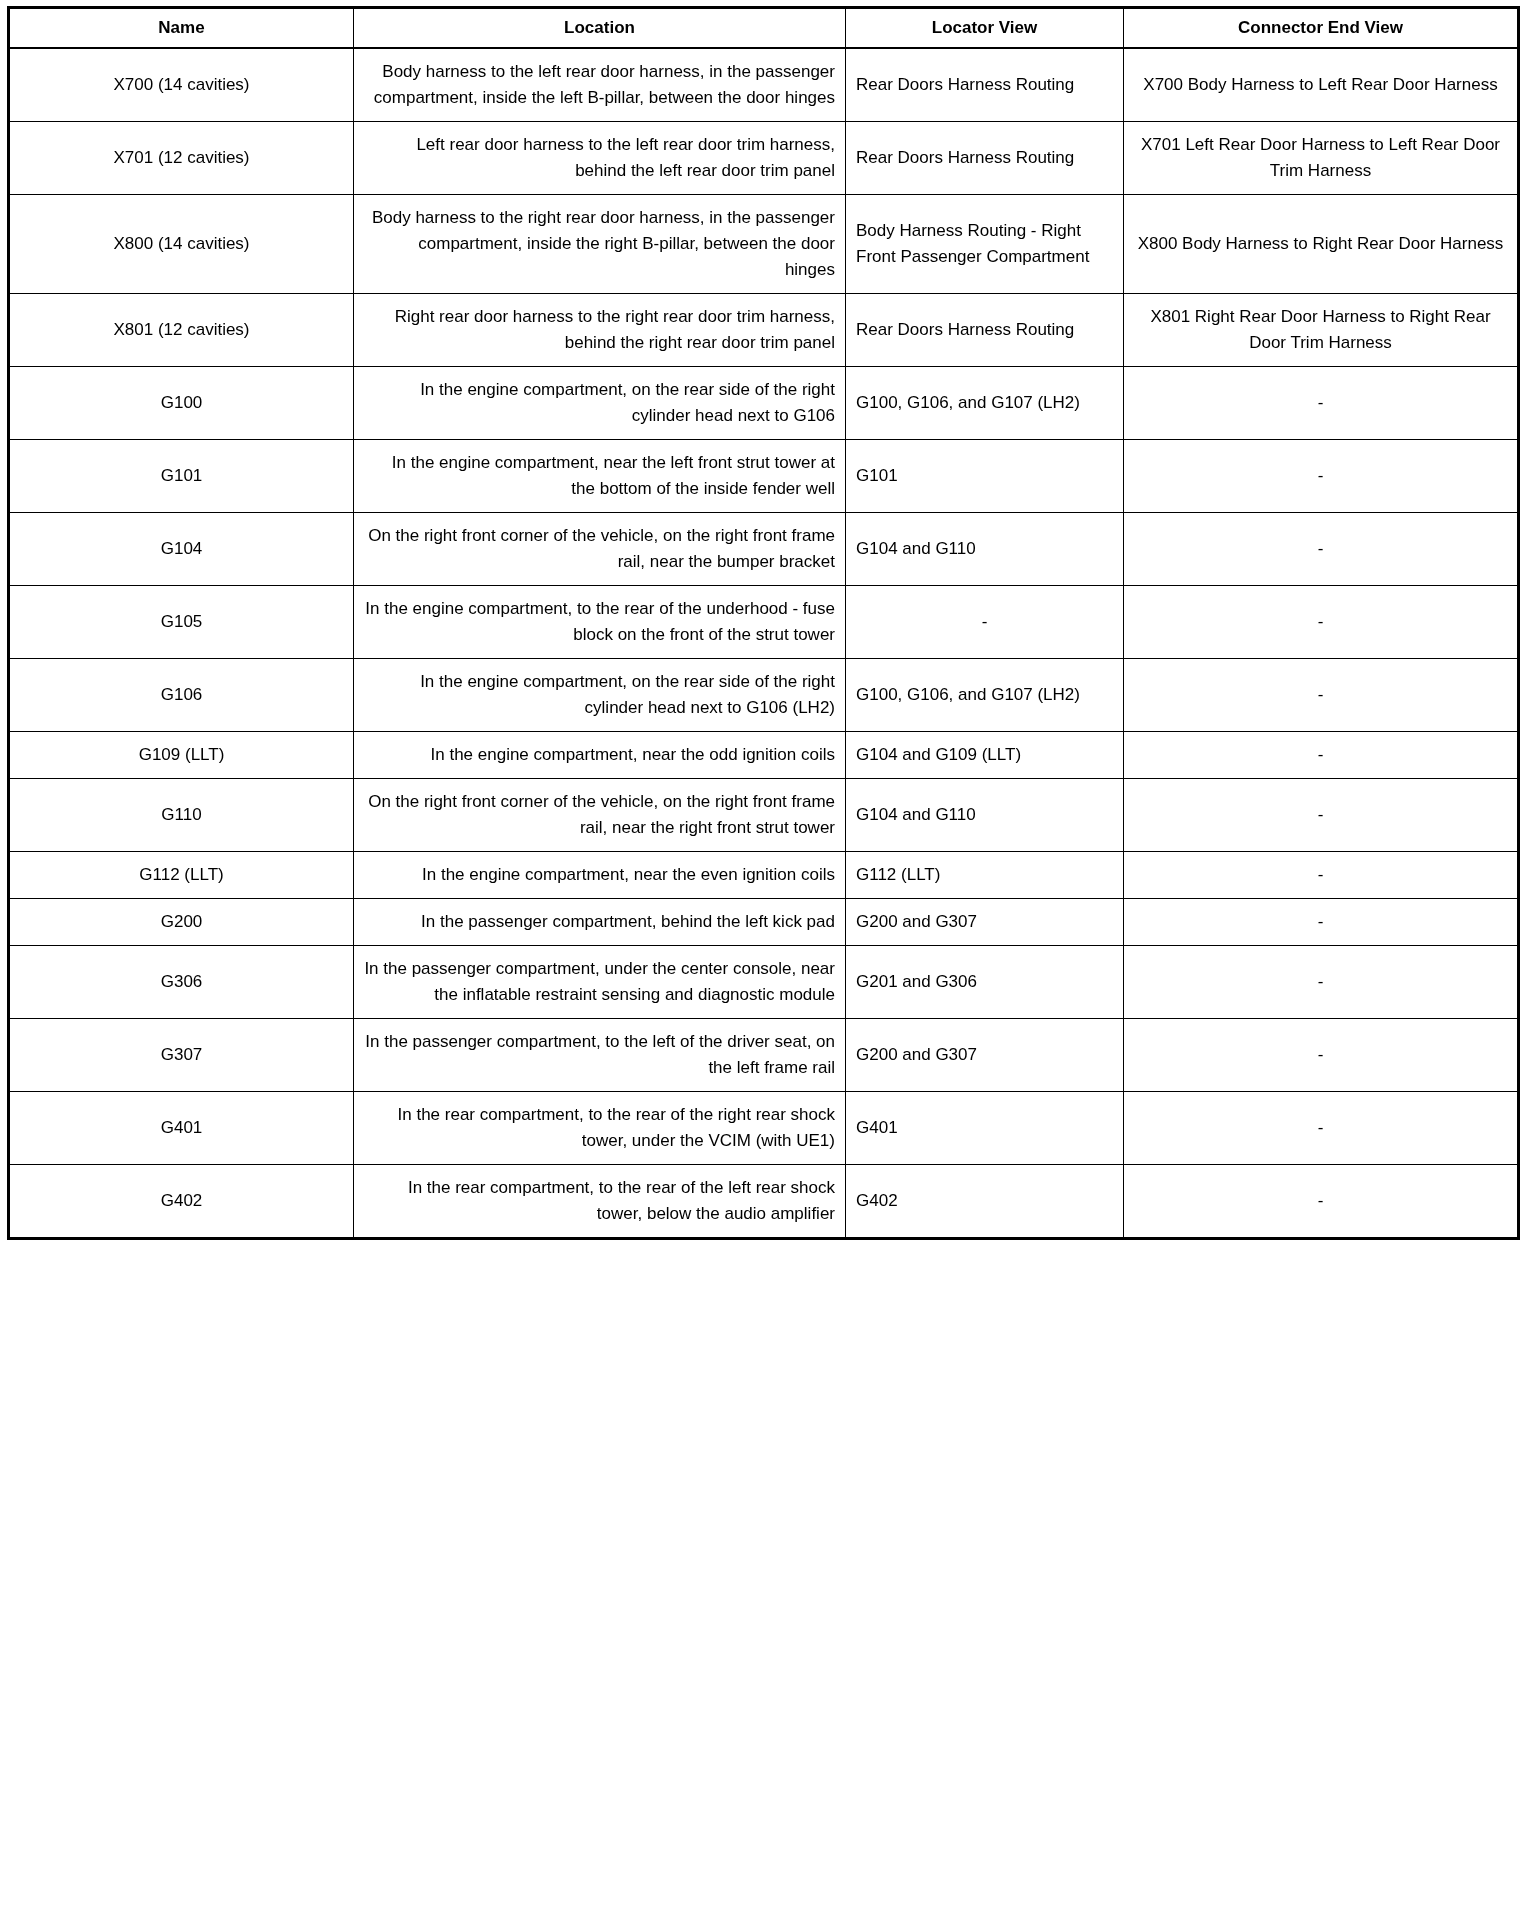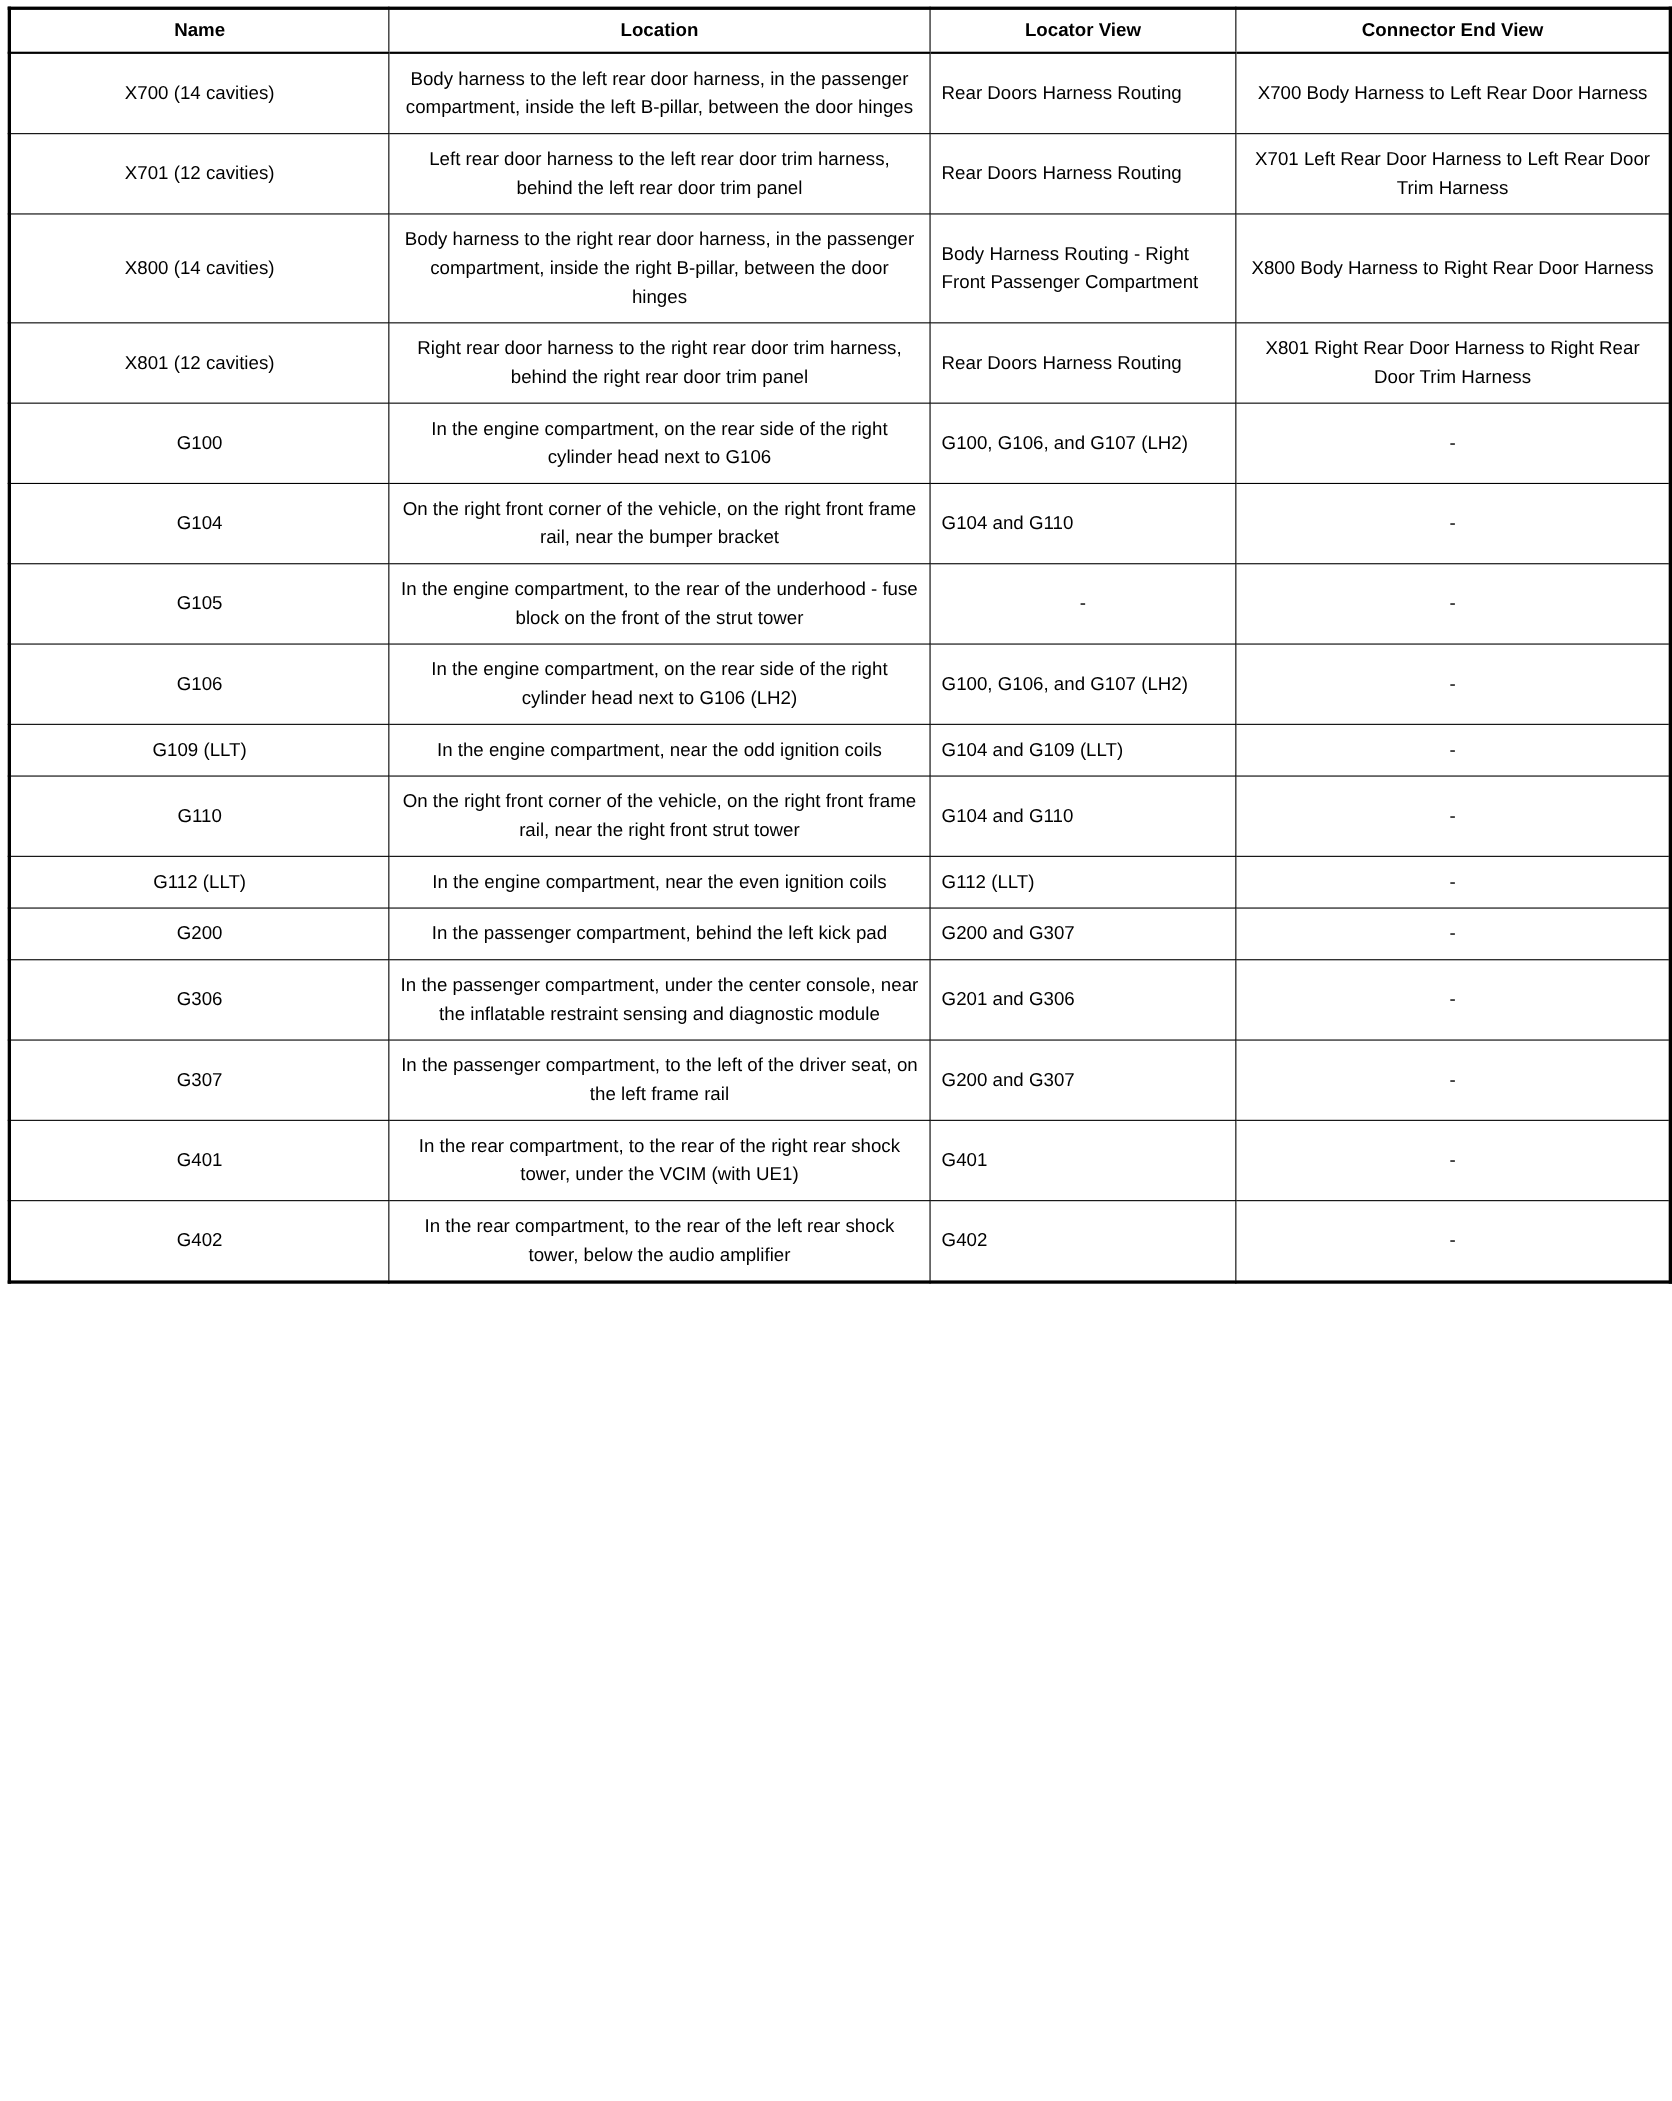--- a/index.html
+++ b/index.html
@@ -35,21 +35,21 @@
   table.connector-table th {
     font-weight: bold;
     text-align: center;
     padding: 6px 8px;
     border-bottom: 2px solid #000000;
   }
   table.connector-table td {
     padding: 10px 10px;
   }
   .col-name      { width: 345px; text-align: center; }
-  .col-location  { width: 492px; text-align: center; }
+  .col-location  { width: 492px; text-align: right; }
   .col-locator   { width: 278px; text-align: left; }
   .col-connector { width: 395px; text-align: center; }
   td.dash { text-align: center; }
 </style>
 </head>
 <body>
 
 <div class="page">
   <table class="connector-table">
     <thead>
@@ -82,20 +82,26 @@
         <tr>
           <td class="col-name">X801 (12 cavities)</td>
           <td class="col-location">Right rear door harness to the right rear door trim harness, behind the right rear door trim panel</td>
           <td class="col-locator">Rear Doors Harness Routing</td>
           <td class="col-connector">X801 Right Rear Door Harness to Right Rear Door Trim Harness</td>
         </tr>
         <tr>
           <td class="col-name">G100</td>
           <td class="col-location">In the engine compartment, on the rear side of the right cylinder head next to G106</td>
           <td class="col-locator">G100, G106, and G107 (LH2)</td>
+          <td class="col-connector dash">-</td>
+        </tr>
+        <tr>
+          <td class="col-name">G101</td>
+          <td class="col-location">In the engine compartment, near the left front strut tower at the bottom of the inside fender well</td>
+          <td class="col-locator">G101</td>
           <td class="col-connector dash">-</td>
         </tr>
         <tr>
           <td class="col-name">G104</td>
           <td class="col-location">On the right front corner of the vehicle, on the right front frame rail, near the bumper bracket</td>
           <td class="col-locator">G104 and G110</td>
           <td class="col-connector dash">-</td>
         </tr>
         <tr>
           <td class="col-name">G105</td>

